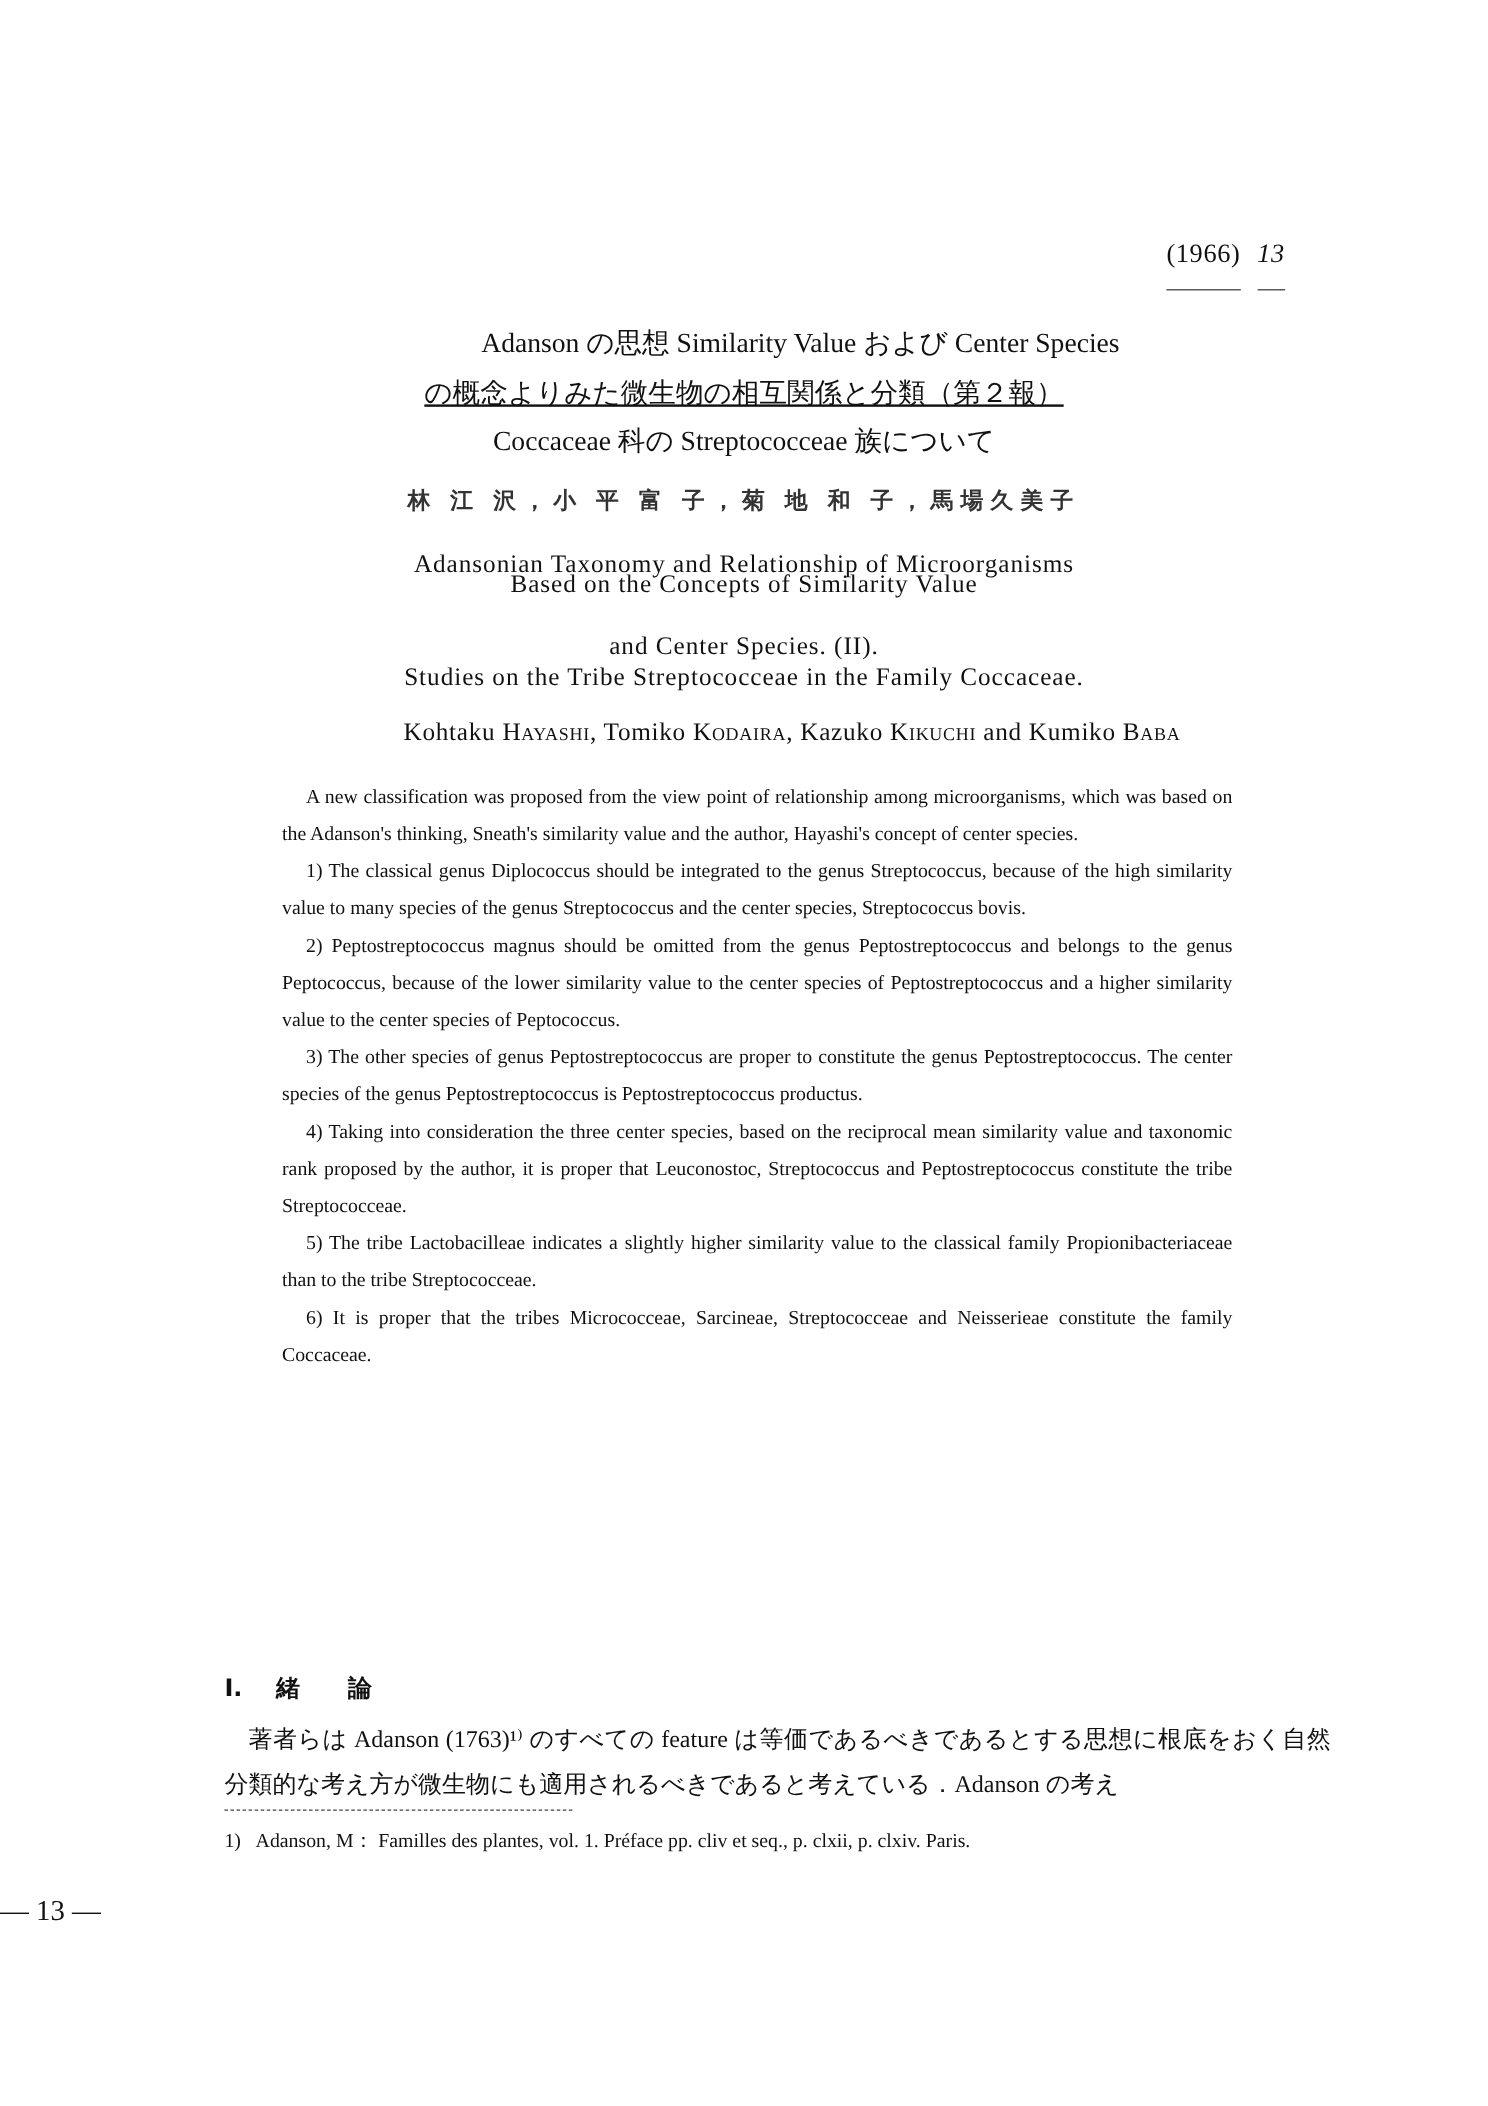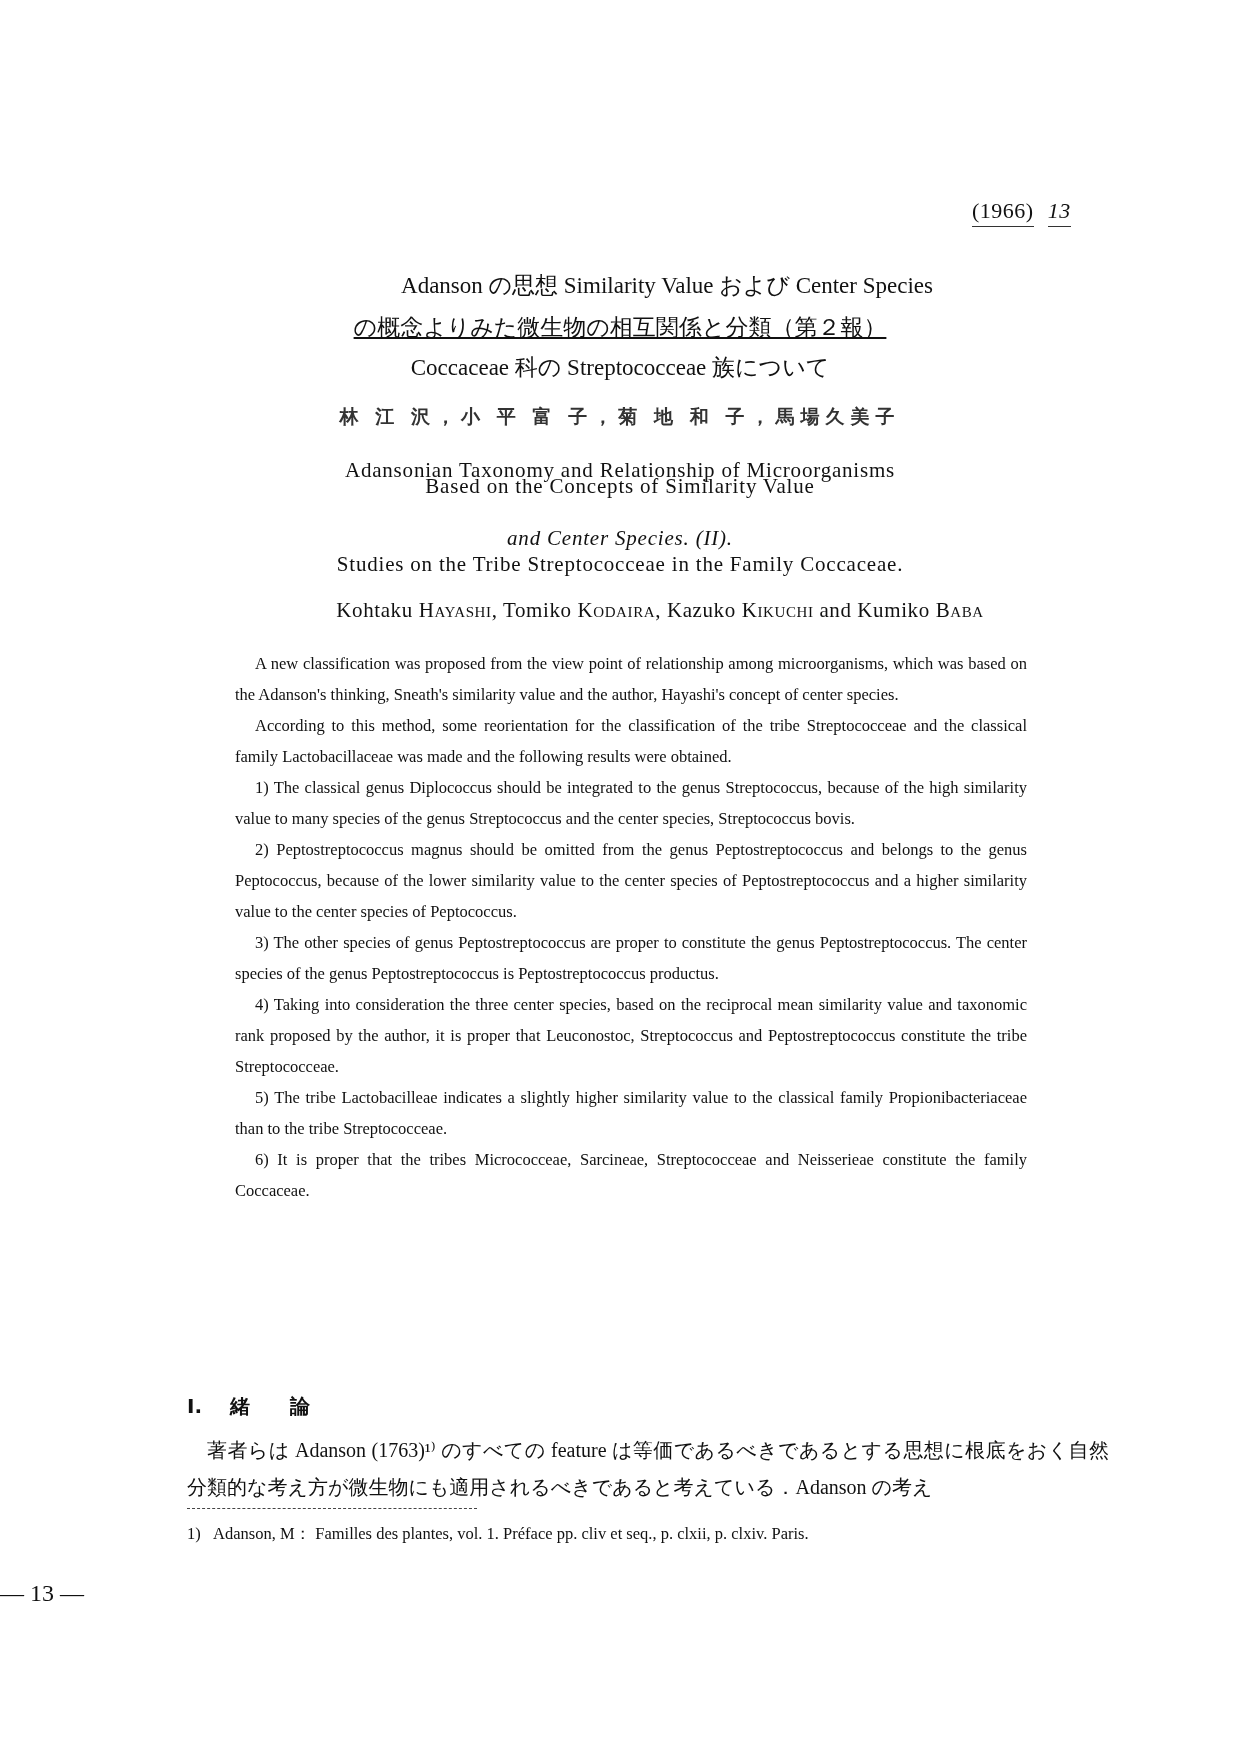--- a/index.html
+++ b/index.html
@@ -5,21 +5,21 @@
   html, body { margin: 0; padding: 0; background: #ffffff; }
   body {
     width: 1240px; height: 1755px; position: relative; overflow: hidden;
     font-family: "Liberation Serif", "DejaVu Serif", serif; color: #111;
   }
   .abs { position: absolute; }
   .running-head {
     left: 972px; top: 198px; font-size: 22px; letter-spacing: 0.5px;
     white-space: nowrap;
   }
-  .running-head span { border-bottom: 1.5px solid #333; padding-bottom: 2px; display: inline-block; }
+  .running-head span { border-bottom: 1.5px solid #333; padding-bottom: 17px; display: inline-block; }
   .running-head .pg { font-style: italic; margin-left: 14px; }
   .center { left: 0; width: 1240px; text-align: center; white-space: nowrap; }
   .jtitle { font-size: 23px; }
   .jauth { font-size: 19px; letter-spacing: 6px; color: #333; }
   .etitle { font-size: 21px; letter-spacing: 0.8px; }
   .eauth { font-size: 21px; letter-spacing: 0.6px; padding-left: 40px; }
   .sc { font-variant: small-caps; }
   .abstract {
     left: 235px; width: 792px; top: 648px;
     font-size: 16.5px; line-height: 31px; text-align: justify;
@@ -56,30 +56,29 @@
   <span>(1966)</span><span class="pg">13</span>
 </div>
 
 <div class="abs center jtitle" style="top:270px;padding-left:47px;">Adanson の思想  Similarity Value および Center Species</div>
 <div class="abs center jtitle" style="top:312px;text-decoration:underline;">の概念よりみた微生物の相互関係と分類（第２報）</div>
 <div class="abs center jtitle" style="top:352px;">Coccaceae 科の Streptococceae 族について</div>
 <div class="abs center jauth" style="top:404px;font-weight:bold;">林  江 沢，小 平 富 子，菊 地 和 子，馬場久美子</div>
 
 <div class="abs center etitle" style="top:458px;">Adansonian Taxonomy and Relationship of Microorganisms</div>
 <div class="abs center etitle" style="top:474px;">Based on the Concepts of Similarity Value</div>
-<div class="abs center etitle" style="top:526px;font-style:italic;">and Center Species. (II).</div>
+<div class="abs center etitle" style="top:526px;">and Center Species. (II).</div>
 <div class="abs center etitle" style="top:552px;">Studies on the Tribe Streptococceae in the Family Coccaceae.</div>
 
 <div class="abs center eauth" style="top:598px;">
   <span>Kohtaku</span> <span class="sc">Hayashi</span><span>, </span><span>Tomiko</span> <span class="sc">Kodaira</span><span>, </span><span>Kazuko</span> <span class="sc">Kikuchi</span><span> and </span><span>Kumiko</span> <span class="sc">Baba</span>
 </div>
 
 <div class="abs abstract">
   <p>A new classification was proposed from the view point of relationship among microorganisms, which was based on the Adanson's thinking, Sneath's similarity value and the author, Hayashi's concept of center species.</p>
-  <p>According to this method, some reorientation for the classification of the tribe Streptococceae and the classical family Lactobacillaceae was made and the following results were obtained.</p>
   <p>1) The classical genus Diplococcus should be integrated to the genus Streptococcus, because of the high similarity value to many species of the genus Streptococcus and the center species, Streptococcus bovis.</p>
   <p>2) Peptostreptococcus magnus should be omitted from the genus Peptostreptococcus and belongs to the genus Peptococcus, because of the lower similarity value to the center species of Peptostreptococcus and a higher similarity value to the center species of Peptococcus.</p>
   <p>3) The other species of genus Peptostreptococcus are proper to constitute the genus Peptostreptococcus. The center species of the genus Peptostreptococcus is Peptostreptococcus productus.</p>
   <p>4) Taking into consideration the three center species, based on the reciprocal mean similarity value and taxonomic rank proposed by the author, it is proper that Leuconostoc, Streptococcus and Peptostreptococcus constitute the tribe Streptococceae.</p>
   <p>5) The tribe Lactobacilleae indicates a slightly higher similarity value to the classical family Propionibacteriaceae than to the tribe Streptococceae.</p>
   <p>6) It is proper that the tribes Micrococceae, Sarcineae, Streptococceae and Neisserieae constitute the family Coccaceae.</p>
 </div>
 
 <div class="abs section-head">
   <span>I.</span><span class="k">緒論</span>

